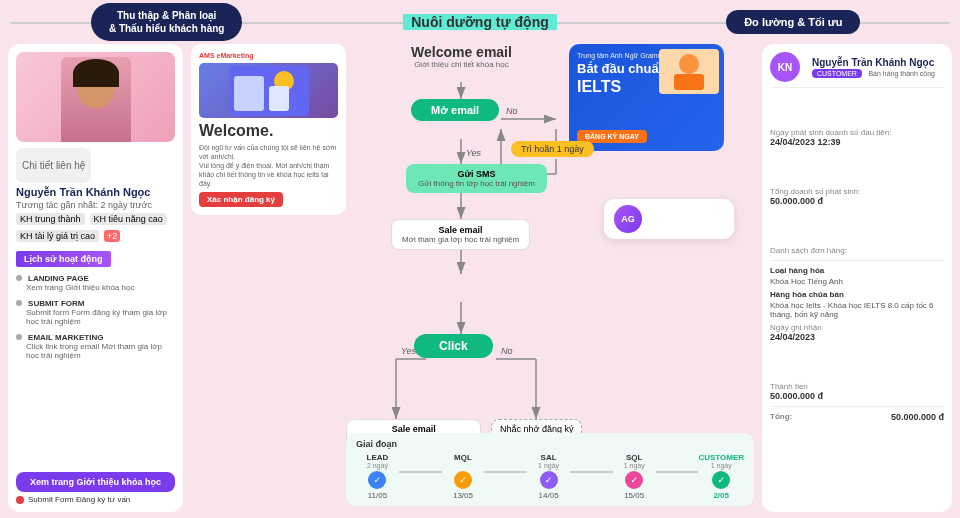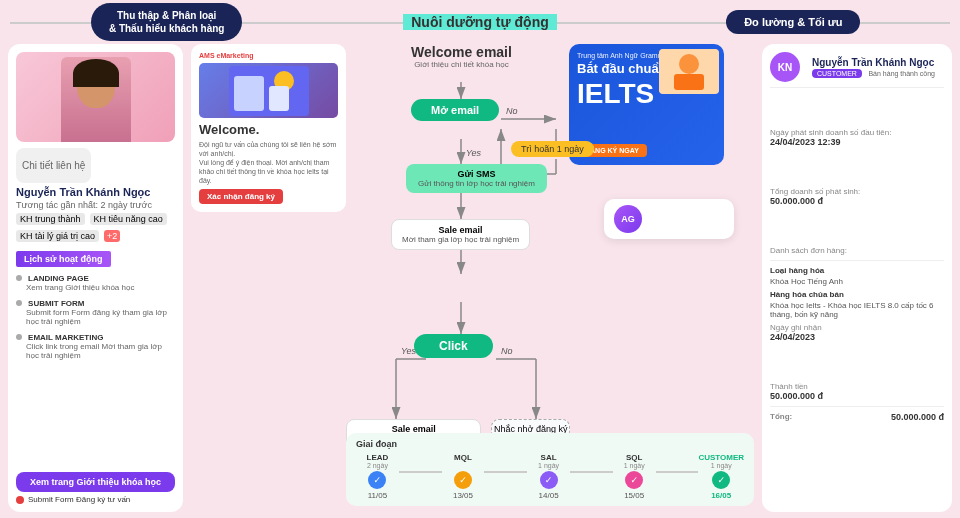--- a/index.html
+++ b/index.html
@@ -241,21 +241,21 @@
       border-radius: 5px;
       display: flex;
       align-items: center;
       justify-content: center;
       color: white;
       font-size: 8px;
       margin-bottom: 4px;
       position: relative;
     }
     .email-welcome {
-      font-size: 13px;
+      font-size: 16px;
       font-weight: bold;
       color: #333;
       margin-bottom: 3px;
     }
     .email-body-text {
       font-size: 7px;
       color: #666;
       line-height: 1.3;
       margin-bottom: 4px;
     }
@@ -354,21 +354,21 @@
       border: 1px solid #ddd;
       background: white;
       border-radius: 8px;
       padding: 4px 10px;
       font-size: 9px;
     }
     .flow-remind {
       border: 1px dashed #aaa;
       background: #f9fafb;
       border-radius: 8px;
-      padding: 4px 2px;
+      padding: 4px 8px;
       font-size: 9px;
     }
 
     
     .sms-popup {
       background: white;
       border-radius: 10px;
       padding: 6px 10px;
       width: 130px;
       position: absolute;
@@ -620,21 +620,21 @@
       <div class="email-welcome">Welcome.</div>
       <div class="email-body-text" style="white-space:pre-line;">Đội ngũ tư vấn của chúng tôi sẽ liên hệ sớm với anh/chị.
 Vui lòng để ý điện thoại. Mời anh/chị tham khảo chi tiết thông tin về khóa học ielts tại đây.</div>
       <div class="email-cta">Xác nhận đăng ký</div>
     </div>
 
     <div class="ielts-card">
       <div class="ielts-title">Trung tâm Anh Ngữ Grammar</div>
       <div class="ielts-heading">
         <span>Bắt đầu chuẩn bị cho</span><br>
-        <span style="font-size:28px;font-weight:900;text-align:center;">IELTS</span>
+        <span style="font-size:16px;font-weight:900;text-align:center;">IELTS</span>
       </div>
       <div class="ielts-img">
         <svg width="60" height="45" viewBox="0 0 60 45">
           <rect width="60" height="45" fill="#fed7aa" rx="4"></rect>
           <circle cx="30" cy="15" r="10" fill="#fb923c"></circle>
           <rect x="15" y="25" width="30" height="16" rx="3" fill="#f97316"></rect>
         </svg>
       </div>
       <div class="ielts-cta" style="margin-top:30px;">ĐĂNG KÝ NGAY</div>
     </div>
@@ -767,21 +767,21 @@
           <div class="gd-stage-days">1 ngày</div>
           <div class="gd-circle gd-sql">✓</div>
           <div class="gd-date">15/05</div>
         </div>
         <div style="flex:1;height:2px;background:#ccc;margin-bottom:10px;"></div>
 
         <div class="gd-stage">
           <div class="gd-stage-name" style="color:#10b981;">CUSTOMER</div>
           <div class="gd-stage-days">1 ngày</div>
           <div class="gd-circle gd-customer">✓</div>
-          <div class="gd-date" style="font-weight:bold;color:#10b981;">16/05</div>
+          <div class="gd-date" style="font-weight:bold;color:#10b981;">2/05</div>
         </div>
       </div>
     </div>
   </div>
 
   <div class="right-panel">
     <div style="display:flex;align-items:center;gap:6px;margin-bottom:4px;">
       <div class="rp-avatar">KN</div>
       <div>
         <div class="rp-name">Nguyễn Trần Khánh Ngọc</div>

